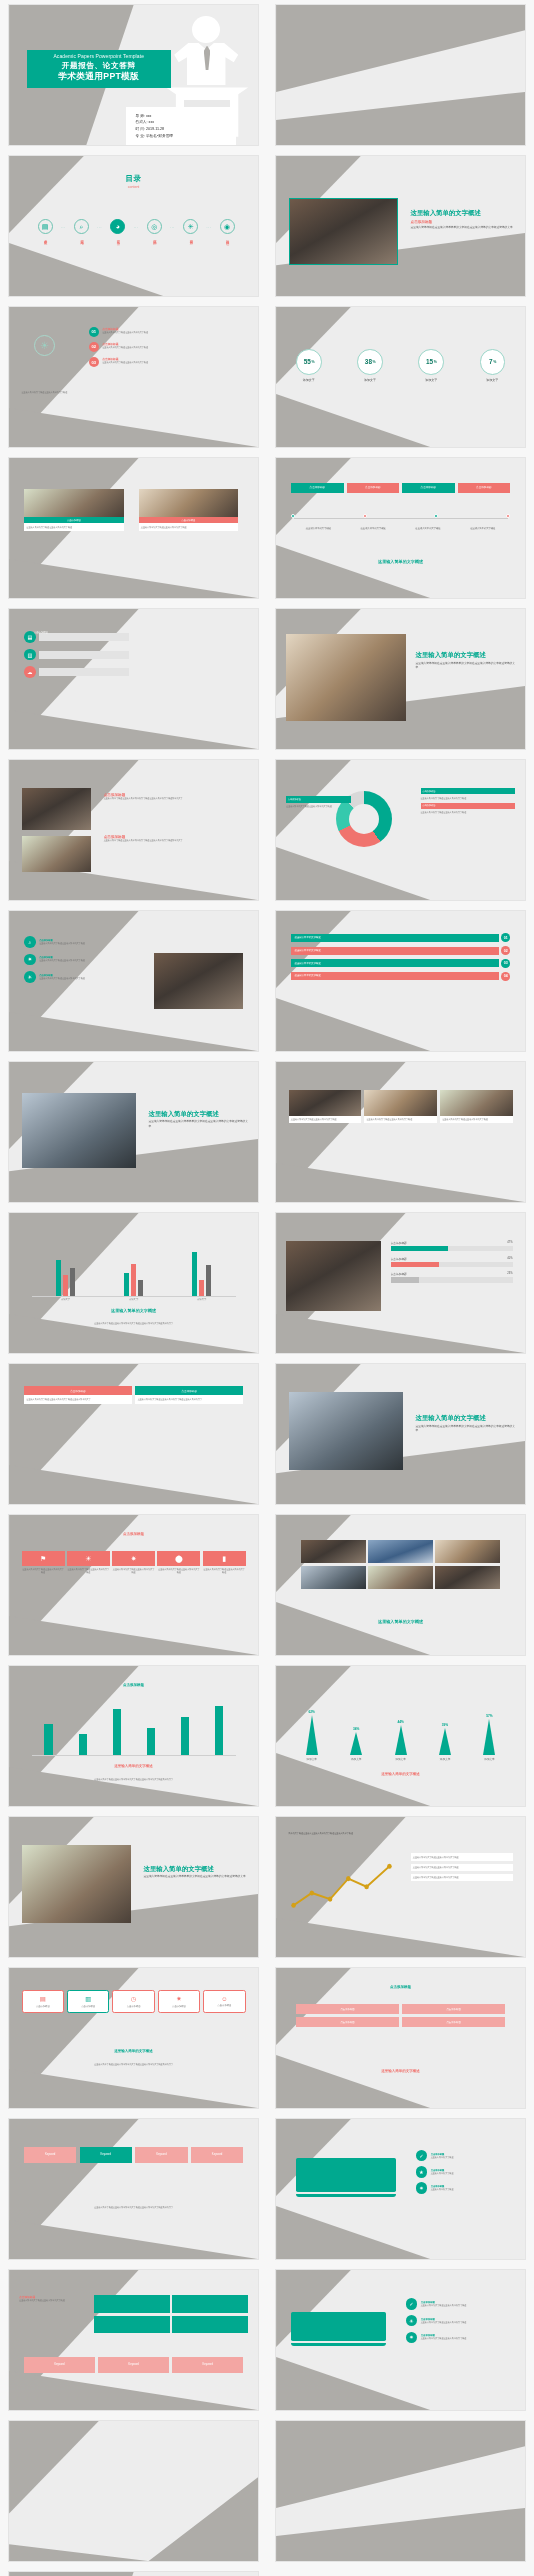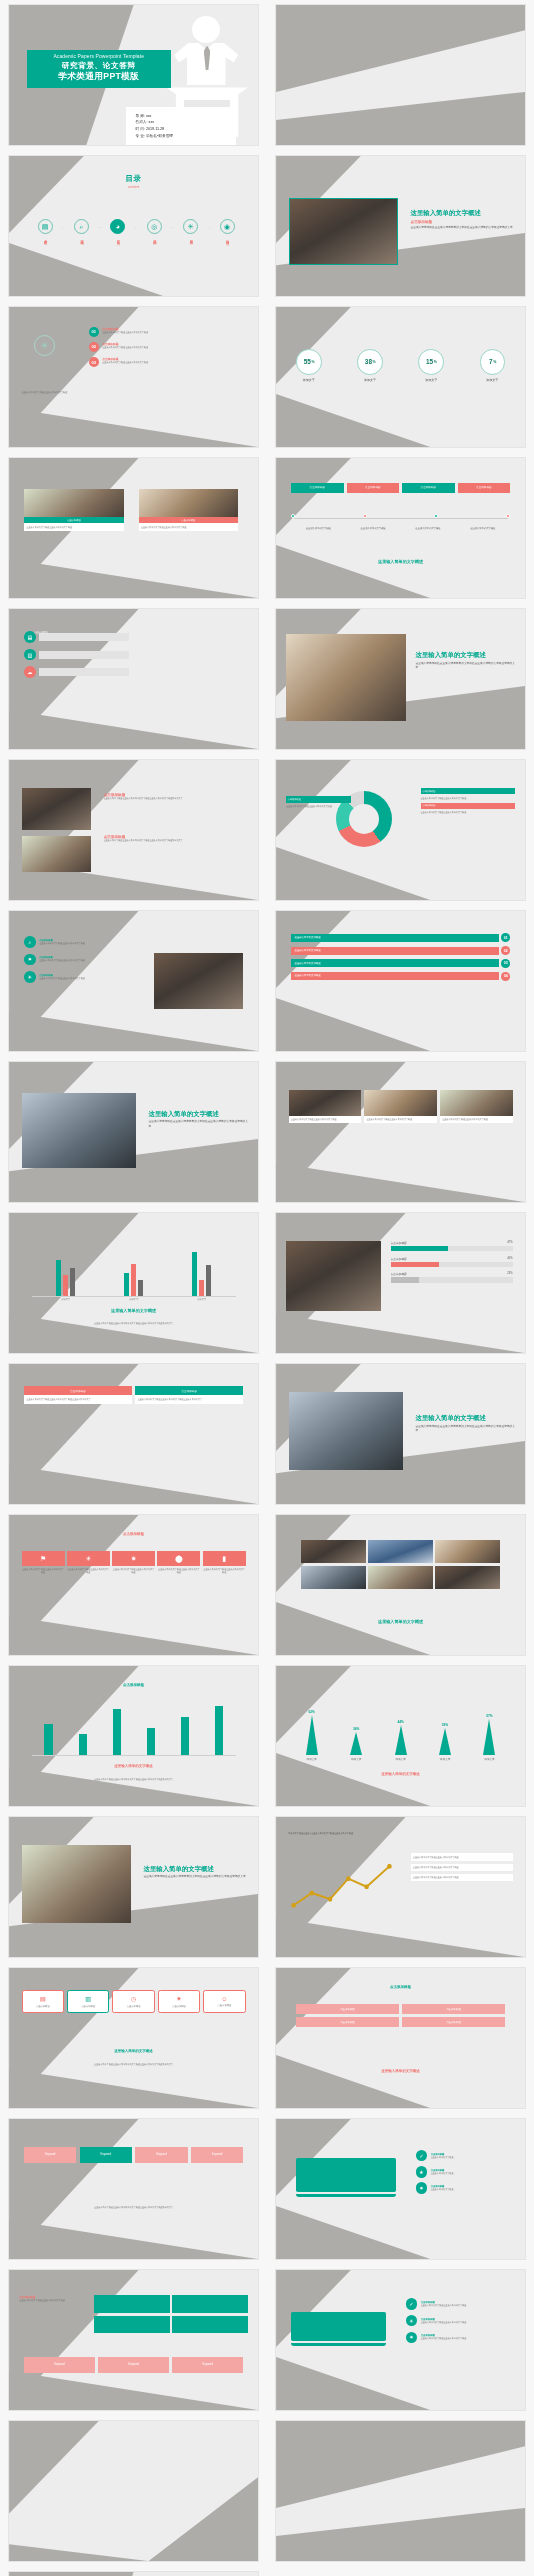--- a/index.html
+++ b/index.html
@@ -201,21 +201,21 @@
       <div class="bg vtitle"></div>
       <div class="podium">
         <div class="pd-head"></div>
         <div class="pd-body"></div>
         <div class="pd-tie"></div>
         <div class="pd-stand"></div>
         <div class="pd-logo">LOGO</div>
       </div>
       <div class="title-band">
         <div class="t-en">Academic Papers Powerpoint Template</div>
-        <div class="t-cn1">研究背景、论文答辩</div>
+        <div class="t-cn1">开题报告、论文答辩</div>
         <div class="t-cn2">学术类通用PPT模版</div>
       </div>
       <div class="info-card">
         <div><b>导  师:</b> <span>xxx</span></div>
         <div><b>答辩人:</b> <span>xxx</span></div>
         <div><b>时  间:</b> <span>2019.11.28</span></div>
         <div><b>专  业:</b> <span>学校名•财务管理</span></div>
       </div>
     </div>
   </div>

